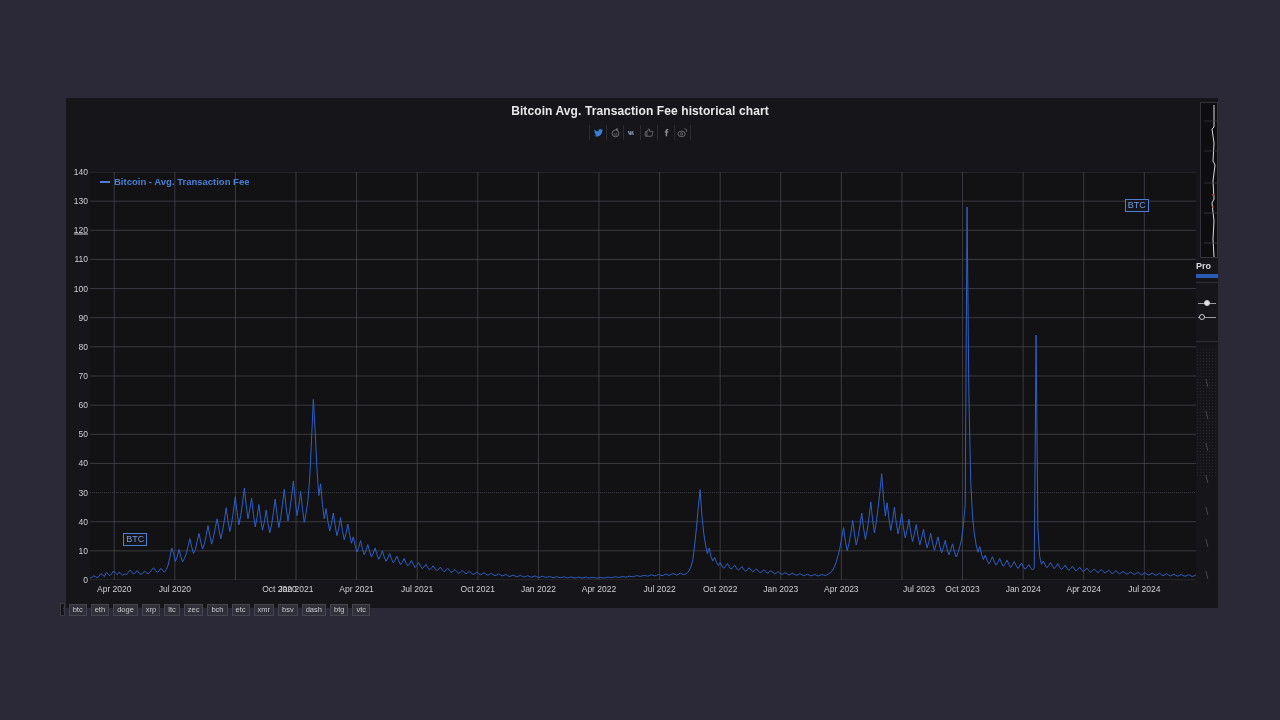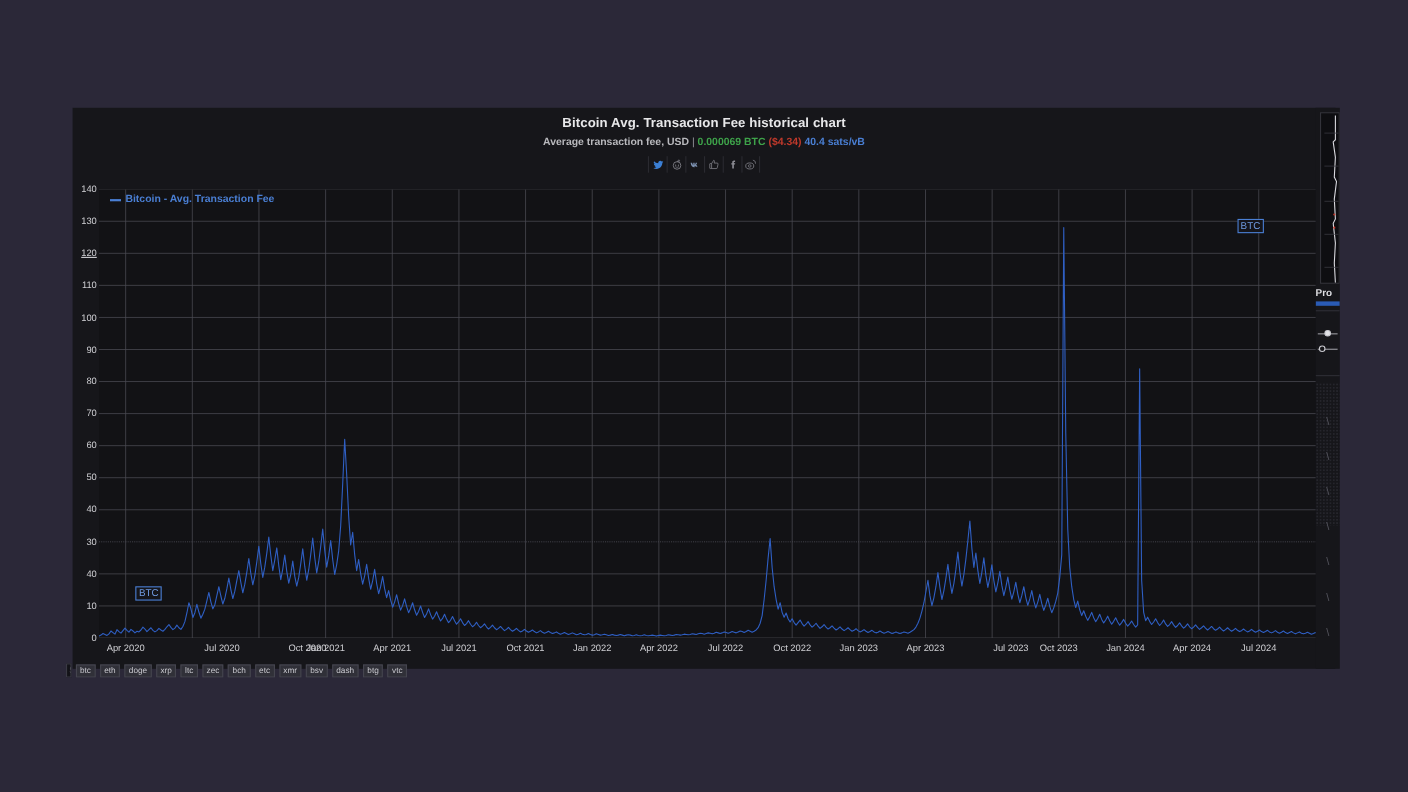--- a/index.html
+++ b/index.html
@@ -218,27 +218,20 @@
 </style>
 </head>
 <body>
 
 <div id="root">
 
   <div id="panel">
 
     <div id="chart-header">
       <div id="chart-title">Bitcoin Avg. Transaction Fee historical chart</div>
-      <div id="chart-subtitle">
-        <span>Average transaction fee, USD</span>
-        <span class="sep">|</span>
-        <span class="val-btc">0.000069 BTC</span>
-        <span class="val-usd">($4.34)</span>
-        <span class="val-sats">40.4 sats/vB</span>
-      </div>
 
       <div id="social-row">
         <div class="social-ic">
           <svg width="11" height="10" viewBox="0 0 24 24">
               <path fill="#3b7fd4" d="M23 4.9a9 9 0 0 1-2.6.7 4.5 4.5 0 0 0 2-2.5 9 9 0 0 1-2.9 1.1 4.5 4.5 0 0 0-7.7 4.1A12.8 12.8 0 0 1 2.6 3.6a4.5 4.5 0 0 0 1.4 6 4.4 4.4 0 0 1-2-.6 4.5 4.5 0 0 0 3.6 4.4 4.5 4.5 0 0 1-2 .1 4.5 4.5 0 0 0 4.2 3.1A9 9 0 0 1 1 18.5a12.7 12.7 0 0 0 6.9 2c8.3 0 12.8-6.9 12.8-12.8V7A9.2 9.2 0 0 0 23 4.9z"></path>
             </svg>
         </div>
         <div class="social-ic">
           <svg width="11" height="11" viewBox="0 0 24 24">
               <circle cx="12" cy="14" r="7.5" fill="none" stroke="#8b8b93" stroke-width="1.6"></circle>
@@ -325,21 +318,21 @@
             <line x1="811.9460916442049" y1="0" x2="811.9460916442049" y2="408" stroke="#4a4a52" stroke-width="0.7"></line>
             <line x1="872.5390835579515" y1="0" x2="872.5390835579515" y2="408" stroke="#4a4a52" stroke-width="0.7"></line>
             <line x1="933.1320754716982" y1="0" x2="933.1320754716982" y2="408" stroke="#4a4a52" stroke-width="0.7"></line>
             <line x1="993.7250673854446" y1="0" x2="993.7250673854446" y2="408" stroke="#4a4a52" stroke-width="0.7"></line>
             <line x1="1054.3180592991912" y1="0" x2="1054.3180592991912" y2="408" stroke="#4a4a52" stroke-width="0.7"></line>
             <path d="M0.00 406.25 L1.82 405.38 L3.63 403.92 L5.45 404.79 L7.26 405.67 L9.08 404.21 L10.89 401.59 L12.71 403.05 L14.53 404.50 L16.34 400.42 L18.16 402.17 L19.97 403.63 L21.79 401.30 L23.61 398.97 L25.42 401.01 L27.24 402.75 L29.05 400.13 L30.87 401.59 L32.68 403.34 L34.50 401.88 L36.32 402.46 L38.13 400.71 L39.95 398.09 L41.76 399.84 L43.58 402.17 L45.40 400.42 L47.21 398.67 L49.03 401.01 L50.84 402.46 L52.66 401.30 L54.47 399.26 L56.29 400.71 L58.11 401.88 L59.92 400.13 L61.74 397.80 L63.55 395.76 L65.37 398.38 L67.19 400.42 L69.00 398.97 L70.82 396.34 L72.63 398.67 L74.45 400.13 L76.26 397.51 L78.08 393.14 L79.90 385.27 L81.71 375.94 L83.53 381.19 L85.34 389.35 L87.16 384.98 L88.98 377.40 L90.79 384.39 L92.61 389.93 L94.42 386.43 L96.24 381.77 L98.05 374.19 L99.87 366.62 L101.69 375.07 L103.50 381.48 L105.32 377.69 L107.13 369.53 L108.95 361.37 L110.77 369.82 L112.58 377.11 L114.40 371.86 L116.21 363.41 L118.03 353.50 L119.84 363.70 L121.66 372.15 L123.48 365.45 L125.29 355.83 L127.11 346.80 L128.92 357.29 L130.74 366.91 L132.56 359.04 L134.37 348.26 L136.19 335.73 L138.00 349.13 L139.82 359.62 L141.63 351.46 L143.45 338.93 L145.27 324.65 L147.08 340.39 L148.90 352.92 L150.71 343.59 L152.53 331.06 L154.35 316.20 L156.16 332.81 L157.98 346.80 L159.79 337.18 L161.61 326.11 L163.42 342.14 L165.24 354.96 L167.06 345.34 L168.87 332.52 L170.69 347.38 L172.50 358.17 L174.32 350.30 L176.14 338.06 L177.95 351.75 L179.77 360.79 L181.58 352.92 L183.40 340.68 L185.21 326.98 L187.03 342.72 L188.85 355.54 L190.66 345.93 L192.48 332.23 L194.29 317.07 L196.11 334.85 L197.93 348.84 L199.74 338.64 L201.56 324.94 L203.37 308.91 L205.19 328.15 L207.00 343.59 L208.82 333.39 L210.64 319.41 L212.45 336.60 L214.27 350.30 L216.08 341.26 L217.90 328.73 L219.72 306.00 L221.53 268.11 L223.35 227.31 L225.16 259.37 L226.98 297.26 L228.79 323.49 L230.61 311.83 L232.43 332.23 L234.24 346.80 L236.06 336.60 L237.87 349.42 L239.69 359.04 L241.51 351.46 L243.32 340.97 L245.14 353.79 L246.95 363.70 L248.77 356.13 L250.58 345.63 L252.40 358.46 L254.22 367.78 L256.03 361.37 L257.85 352.05 L259.66 363.12 L261.48 371.28 L263.30 364.87 L265.11 373.32 L266.93 380.02 L268.74 375.36 L270.56 368.66 L272.37 376.53 L274.19 382.65 L276.01 378.57 L277.82 372.45 L279.64 379.44 L281.45 384.98 L283.27 381.19 L285.09 375.94 L286.90 382.35 L288.72 387.31 L290.53 383.81 L292.35 378.86 L294.16 384.69 L295.98 389.35 L297.80 386.14 L299.61 381.48 L301.43 386.73 L303.24 390.81 L305.06 388.18 L306.88 384.10 L308.69 388.77 L310.51 392.55 L312.32 390.22 L314.14 386.43 L315.95 390.81 L317.77 394.01 L319.59 391.97 L321.40 388.47 L323.22 392.26 L325.03 395.47 L326.85 393.43 L328.67 390.51 L330.48 394.01 L332.30 396.63 L334.11 394.89 L335.93 392.26 L337.74 395.47 L339.56 397.80 L341.38 396.34 L343.19 393.72 L345.01 396.63 L346.82 398.67 L348.64 397.22 L350.46 395.18 L352.27 397.80 L354.09 399.84 L355.90 398.38 L357.72 396.34 L359.53 398.67 L361.35 400.42 L363.17 399.26 L364.98 397.51 L366.80 399.55 L368.61 401.30 L370.43 400.13 L372.25 398.38 L374.06 400.42 L375.88 401.88 L377.69 400.71 L379.51 399.26 L381.32 401.01 L383.14 402.46 L384.96 401.59 L386.77 400.13 L388.59 401.59 L390.40 402.75 L392.22 401.88 L394.04 400.71 L395.85 402.17 L397.67 403.34 L399.48 402.46 L401.30 401.30 L403.11 402.75 L404.93 403.63 L406.75 403.05 L408.56 401.88 L410.38 403.05 L412.19 403.92 L414.01 403.34 L415.83 402.46 L417.64 403.63 L419.46 404.50 L421.27 403.92 L423.09 403.05 L424.90 403.92 L426.72 404.79 L428.54 404.21 L430.35 403.34 L432.17 404.21 L433.98 405.09 L435.80 404.50 L437.62 403.63 L439.43 404.50 L441.25 405.09 L443.06 404.79 L444.88 403.92 L446.69 404.79 L448.51 405.38 L450.33 405.09 L452.14 404.21 L453.96 404.79 L455.77 405.38 L457.59 405.09 L459.41 404.50 L461.22 405.09 L463.04 405.67 L464.85 405.38 L466.67 404.79 L468.48 405.38 L470.30 405.67 L472.12 405.38 L473.93 404.79 L475.75 405.38 L477.56 405.96 L479.38 405.38 L481.20 405.09 L483.01 405.38 L484.83 405.96 L486.64 405.67 L488.46 405.09 L490.27 405.67 L492.09 405.96 L493.91 405.67 L495.72 405.09 L497.54 405.67 L499.35 405.96 L501.17 405.67 L502.99 405.38 L504.80 405.67 L506.62 406.25 L508.43 405.67 L510.25 405.38 L512.06 405.67 L513.88 405.96 L515.70 405.67 L517.51 405.09 L519.33 405.38 L521.14 405.67 L522.96 405.38 L524.78 404.79 L526.59 405.09 L528.41 405.38 L530.22 405.09 L532.04 404.50 L533.85 404.79 L535.67 405.09 L537.49 404.79 L539.30 404.21 L541.12 404.50 L542.93 404.79 L544.75 404.21 L546.57 403.63 L548.38 403.92 L550.20 404.50 L552.01 403.92 L553.83 403.34 L555.64 403.63 L557.46 404.21 L559.28 403.63 L561.09 402.75 L562.91 403.34 L564.72 403.92 L566.54 403.34 L568.36 402.46 L570.17 403.05 L571.99 403.63 L573.80 403.05 L575.62 402.17 L577.43 402.75 L579.25 403.34 L581.07 402.46 L582.88 401.59 L584.70 402.17 L586.51 403.05 L588.33 402.17 L590.15 401.01 L591.96 401.88 L593.78 402.75 L595.59 401.88 L597.41 400.71 L599.22 398.67 L601.04 394.59 L602.86 387.60 L604.67 373.03 L606.49 355.54 L608.30 335.14 L610.12 317.66 L611.94 343.89 L613.75 361.37 L615.57 373.03 L617.38 381.77 L619.20 375.94 L621.01 384.69 L622.83 389.06 L624.65 385.27 L626.46 390.51 L628.28 393.43 L630.09 390.51 L631.91 394.01 L633.73 396.34 L635.54 394.01 L637.36 391.68 L639.17 394.89 L640.99 397.22 L642.80 395.47 L644.62 393.14 L646.44 396.05 L648.25 398.09 L650.07 396.63 L651.88 394.59 L653.70 397.22 L655.52 399.26 L657.33 397.80 L659.15 395.76 L660.96 398.09 L662.78 399.84 L664.59 398.67 L666.41 396.93 L668.23 398.97 L670.04 400.71 L671.86 399.55 L673.67 397.80 L675.49 399.84 L677.31 401.30 L679.12 400.13 L680.94 398.67 L682.75 400.42 L684.57 401.88 L686.38 401.01 L688.20 399.55 L690.02 401.30 L691.83 402.46 L693.65 401.59 L695.46 400.42 L697.28 401.88 L699.10 403.05 L700.91 402.17 L702.73 401.01 L704.54 402.46 L706.36 403.34 L708.17 402.75 L709.99 401.59 L711.81 402.75 L713.62 403.63 L715.44 403.05 L717.25 402.17 L719.07 403.05 L720.89 403.92 L722.70 403.34 L724.52 402.46 L726.33 403.34 L728.15 403.92 L729.96 403.34 L731.78 402.46 L733.60 403.05 L735.41 403.63 L737.23 402.75 L739.04 401.59 L740.86 400.42 L742.68 398.09 L744.49 394.59 L746.31 389.93 L748.12 383.52 L749.94 375.94 L751.75 365.74 L753.57 355.54 L755.39 369.53 L757.20 378.57 L759.02 371.28 L760.83 361.37 L762.65 348.55 L764.47 361.95 L766.28 373.03 L768.10 364.87 L769.91 353.79 L771.73 340.97 L773.54 356.13 L775.36 367.49 L777.18 358.46 L778.99 345.63 L780.81 329.90 L782.62 347.97 L784.44 360.79 L786.26 350.30 L788.07 336.31 L789.89 319.41 L791.70 301.63 L793.52 326.40 L795.33 343.89 L797.15 330.77 L798.97 346.80 L800.78 358.46 L802.60 348.26 L804.41 335.14 L806.23 350.88 L808.05 361.95 L809.86 353.21 L811.68 341.55 L813.49 355.83 L815.31 366.03 L817.12 357.87 L818.94 347.38 L820.76 360.21 L822.57 369.53 L824.39 361.95 L826.20 352.63 L828.02 364.29 L829.84 372.74 L831.65 366.03 L833.47 357.29 L835.28 368.07 L837.10 375.94 L838.91 369.53 L840.73 361.37 L842.55 371.28 L844.36 378.27 L846.18 372.45 L847.99 364.87 L849.81 374.19 L851.63 380.61 L853.44 375.36 L855.26 368.37 L857.07 376.82 L858.89 382.94 L860.70 377.98 L862.52 371.86 L864.34 379.44 L866.15 384.98 L867.97 380.61 L869.78 374.78 L871.60 367.20 L873.42 352.63 L875.23 332.23 L877.05 34.97 L878.86 221.49 L880.68 308.91 L882.49 343.89 L884.31 361.37 L886.13 373.03 L887.94 380.31 L889.76 374.49 L891.57 382.35 L893.39 387.60 L895.21 383.23 L897.02 388.18 L898.84 391.97 L900.65 388.77 L902.47 384.69 L904.28 389.64 L906.10 393.14 L907.92 390.22 L909.73 386.43 L911.55 391.10 L913.36 394.30 L915.18 391.68 L917.00 388.18 L918.81 392.26 L920.63 395.47 L922.44 392.85 L924.26 389.64 L926.07 393.43 L927.89 396.34 L929.71 394.01 L931.52 391.10 L933.34 394.59 L935.15 397.22 L936.97 395.18 L938.79 392.55 L940.60 395.76 L942.42 398.09 L944.23 396.05 L946.05 163.20 L947.86 355.54 L949.68 384.69 L951.50 392.26 L953.31 389.06 L955.13 392.85 L956.94 395.76 L958.76 393.43 L960.58 390.51 L962.39 394.01 L964.21 396.63 L966.02 394.59 L967.84 391.68 L969.65 395.18 L971.47 397.51 L973.29 395.76 L975.10 393.14 L976.92 396.05 L978.73 398.38 L980.55 396.63 L982.37 394.30 L984.18 396.93 L986.00 398.97 L987.81 397.51 L989.63 395.18 L991.44 397.80 L993.26 399.55 L995.08 398.09 L996.89 396.05 L998.71 398.38 L1000.52 400.13 L1002.34 398.67 L1004.16 396.93 L1005.97 398.97 L1007.79 400.71 L1009.60 399.26 L1011.42 397.51 L1013.23 399.55 L1015.05 401.01 L1016.87 399.84 L1018.68 398.09 L1020.50 400.13 L1022.31 401.59 L1024.13 400.42 L1025.95 398.67 L1027.76 400.42 L1029.58 401.88 L1031.39 400.71 L1033.21 399.26 L1035.02 401.01 L1036.84 402.17 L1038.66 401.30 L1040.47 399.84 L1042.29 401.30 L1044.10 402.46 L1045.92 401.59 L1047.74 400.13 L1049.55 401.59 L1051.37 402.75 L1053.18 401.88 L1055.00 400.71 L1056.81 402.17 L1058.63 403.05 L1060.45 402.17 L1062.26 401.01 L1064.08 402.46 L1065.89 403.34 L1067.71 402.46 L1069.53 401.30 L1071.34 402.75 L1073.16 403.63 L1074.97 402.75 L1076.79 401.59 L1078.60 403.05 L1080.42 403.92 L1082.24 403.05 L1084.05 402.17 L1085.87 403.34 L1087.68 404.21 L1089.50 403.34 L1091.32 402.46 L1093.13 403.63 L1094.95 404.21 L1096.76 403.63 L1098.58 402.75 L1100.39 403.63 L1102.21 404.50 L1104.03 403.92 L1105.84 403.05 L1107.66 403.92 L1109.47 404.50 L1111.29 403.92 L1113.11 403.05 L1114.92 403.92 L1116.74 404.50 L1118.55 404.21 L1120.37 403.34 L1122.18 404.21 L1124.00 404.79" fill="none" stroke="#2f5fc4" stroke-width="1" stroke-linejoin="round" stroke-linecap="round"></path>
           </svg>
       </div>
       <div id="xaxis">
           <div class="xtick" style="left: 24.2372px;">Apr 2020</div>
-          <div class="xtick" style="left: 84.8302px; margin-left: 27px;">Jul 2020</div>
+          <div class="xtick" style="left: 84.8302px;">Jul 2020</div>
           <div class="xtick" style="left: 145.423px; margin-left: 44px;">Oct 2020</div>
           <div class="xtick" style="left: 206.016px;">Jan 2021</div>
           <div class="xtick" style="left: 266.609px;">Apr 2021</div>
           <div class="xtick" style="left: 327.202px;">Jul 2021</div>
           <div class="xtick" style="left: 387.795px;">Oct 2021</div>
           <div class="xtick" style="left: 448.388px;">Jan 2022</div>
           <div class="xtick" style="left: 508.981px;">Apr 2022</div>
           <div class="xtick" style="left: 569.574px;">Jul 2022</div>
           <div class="xtick" style="left: 630.167px;">Oct 2022</div>
           <div class="xtick" style="left: 690.76px;">Jan 2023</div>

